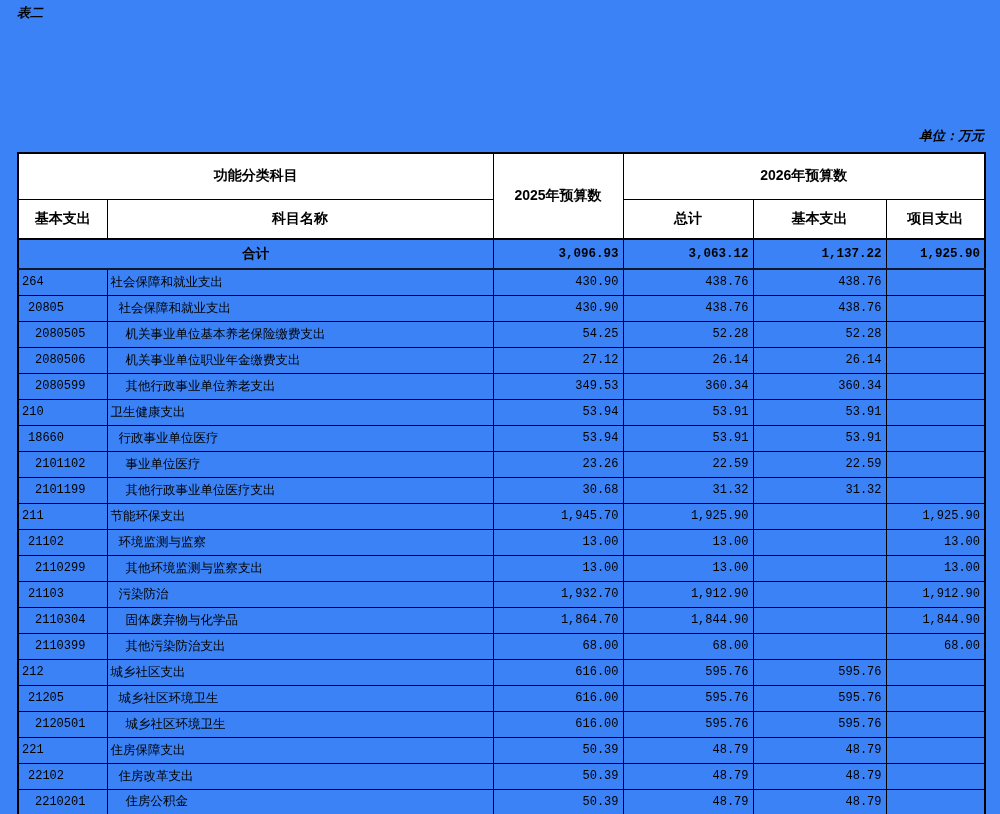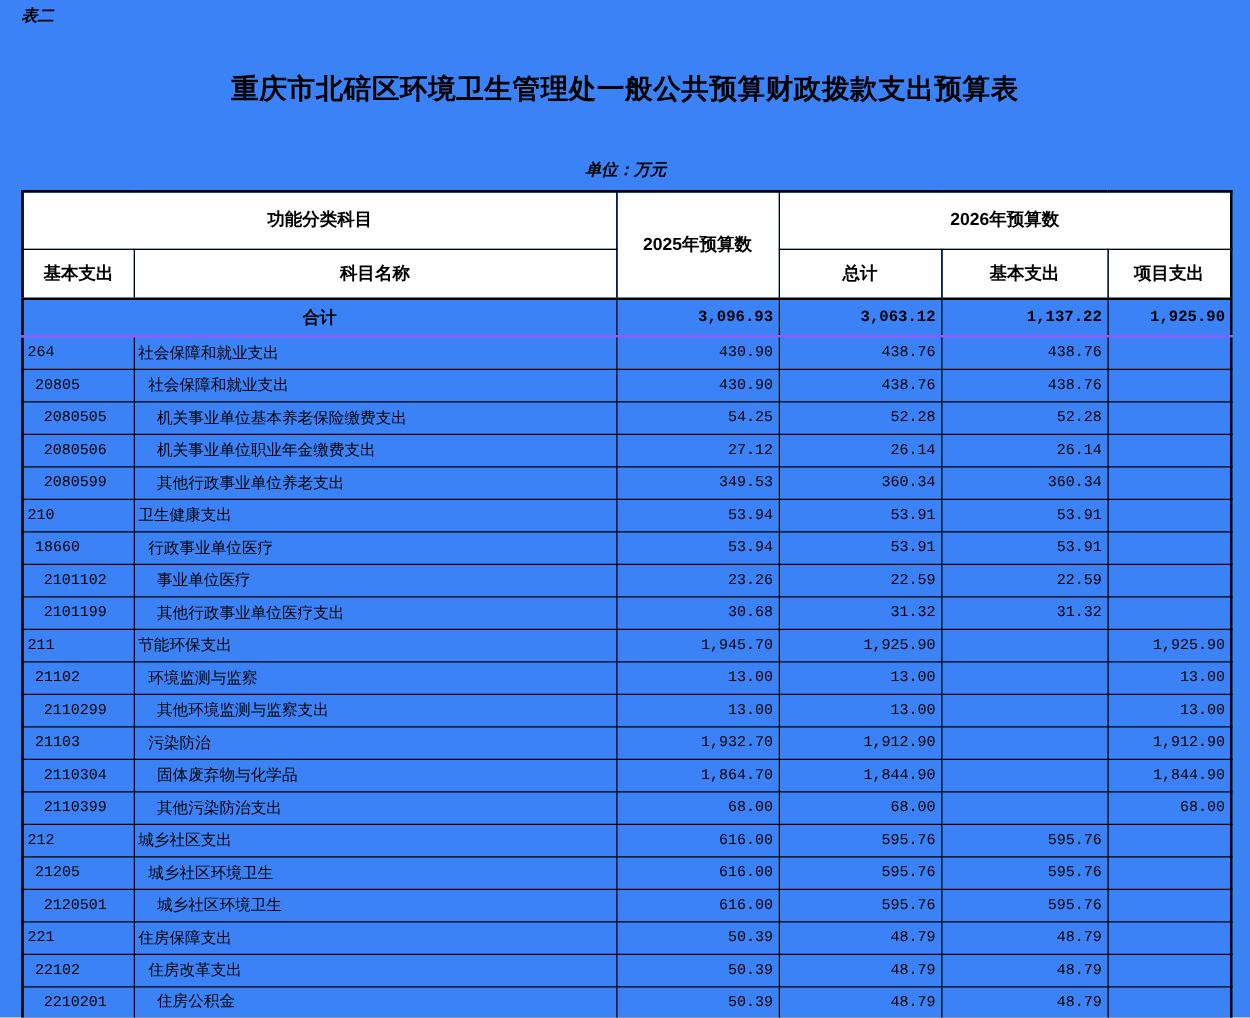--- a/index.html
+++ b/index.html
@@ -17,21 +17,21 @@
     font-family: "Liberation Serif", serif;
   }
   .title {
     position: absolute; left: 0; top: 56px; width: 1000px;
     text-align: center;
     font-size: 22px; font-weight: bold; letter-spacing: 0.5px;
     font-family: "Liberation Sans", "DejaVu Sans", sans-serif;
   }
   .unit-note {
     position: absolute; left: 17px; top: 127px; width: 967px;
-    text-align: center;
+    text-align: right;
     font-size: 13px; font-weight: bold; font-style: italic;
     font-family: "Liberation Serif", serif;
   }
 
   table.budget {
     position: absolute; left: 17px; top: 152px; width: 967px;
     border-collapse: collapse; table-layout: fixed;
     border: 2px solid #000;
   }
   .budget th, .budget td {
@@ -43,21 +43,21 @@
     font-weight: bold; font-size: 14px; text-align: center;
     vertical-align: middle; background: #fff;
   }
   .budget thead tr.hrow1 { height: 46px; }
   .budget thead tr.hrow2 { height: 40px; }
   .budget thead tr.hrow2 th { border-bottom: 2px solid #000; }
   .budget thead th.span2025 { border-bottom: 2px solid #000; }
 
   .budget tbody tr { height: 26px; }
   .budget tbody tr.total-row { height: 30px; }
-  .budget tbody tr.total-row td { border-bottom: 2px solid #8b5cf6; font-weight: bold; margin-top: 16px; }
+  .budget tbody tr.total-row td { border-bottom: 2px solid #0f172a; font-weight: bold; margin-top: 16px; }
   .sum-label {
     text-align: center; font-size: 13.5px; font-weight: bold;
     font-family: "Liberation Sans", "DejaVu Sans", sans-serif;
   }
 
   td.code {
     font-family: "Liberation Mono", "DejaVu Sans Mono", monospace;
     font-size: 12px; text-align: left;
   }
   td.name {
@@ -77,21 +77,20 @@
   td.name.lv2 { padding-left: 11px; }
   td.name.lv3 { padding-left: 18px; }
 </style>
 </head>
 <body>
 
 <div class="page">
 
   <div class="corner-label">表二</div>
 
-  <div class="title">重庆市北碚区环境卫生管理处一般公共预算财政拨款支出预算表</div>
 
   <div class="unit-note">单位：万元</div>
 
   <table class="budget">
     <colgroup>
       <col style="width:89px">
       <col style="width:386px">
       <col style="width:130px">
       <col style="width:130px">
       <col style="width:133px">

